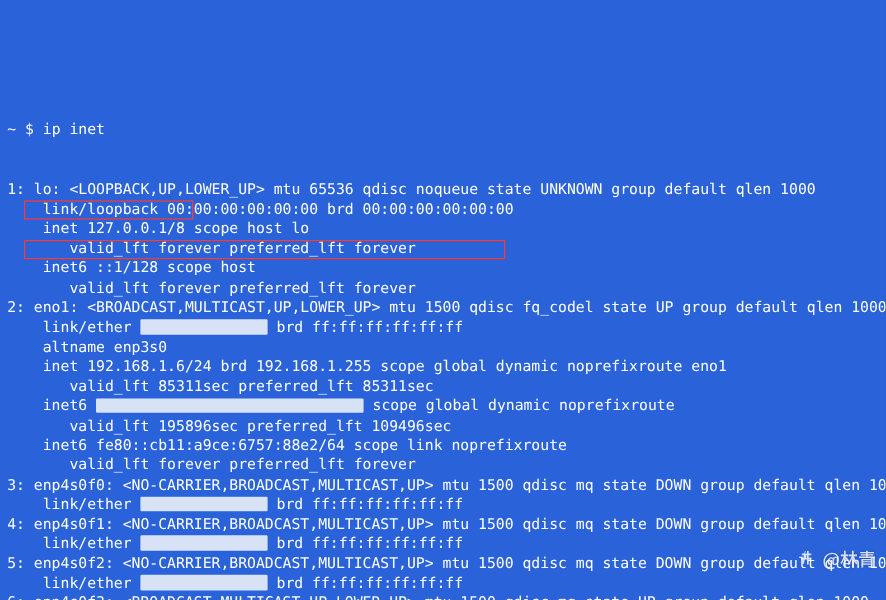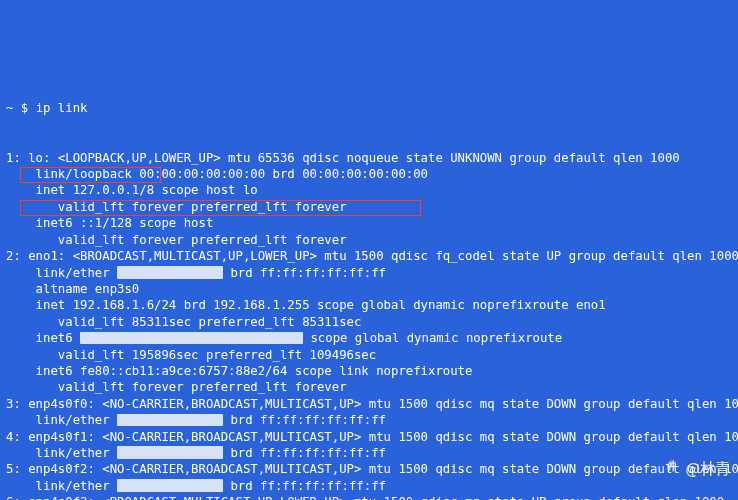--- a/index.html
+++ b/index.html
@@ -45,21 +45,21 @@
     text-shadow: 0 0 2px rgba(0,0,0,0.25);
   }
   .watermark svg { width: 17px; height: 17px; fill: rgba(255,255,255,0.82); }
 </style>
 </head>
 <body>
 
 
 
 <div id="terminal">
-  <div class="line"><span class="prompt-sym">~ $ </span><span>ip link</span></div>
+  <div class="line"><span class="prompt-sym">~ $ </span><span>ip inet</span></div>
   <div id="lines"><div class="line">1: lo: &lt;LOOPBACK,UP,LOWER_UP&gt; mtu 65536 qdisc noqueue state UNKNOWN group default qlen 1000</div><div class="line">    link/loopback 00:00:00:00:00:00 brd 00:00:00:00:00:00</div><div class="line">    inet 127.0.0.1/8 scope host lo</div><div class="line">       valid_lft forever preferred_lft forever</div><div class="line">    inet6 ::1/128 scope host</div><div class="line">       valid_lft forever preferred_lft forever</div><div class="line">2: eno1: &lt;BROADCAST,MULTICAST,UP,LOWER_UP&gt; mtu 1500 qdisc fq_codel state UP group default qlen 1000</div><div class="line">    link/ether <span class="redacted" style="width: 106px;"></span> brd ff:ff:ff:ff:ff:ff</div><div class="line">    altname enp3s0</div><div class="line">    inet 192.168.1.6/24 brd 192.168.1.255 scope global dynamic noprefixroute eno1</div><div class="line">       valid_lft 85311sec preferred_lft 85311sec</div><div class="line">    inet6 <span class="redacted" style="width: 223px;"></span> scope global dynamic noprefixroute</div><div class="line">       valid_lft 195896sec preferred_lft 109496sec</div><div class="line">    inet6 fe80::cb11:a9ce:6757:88e2/64 scope link noprefixroute</div><div class="line">       valid_lft forever preferred_lft forever</div><div class="line">3: enp4s0f0: &lt;NO-CARRIER,BROADCAST,MULTICAST,UP&gt; mtu 1500 qdisc mq state DOWN group default qlen 1000</div><div class="line">    link/ether <span class="redacted" style="width: 106px;"></span> brd ff:ff:ff:ff:ff:ff</div><div class="line">4: enp4s0f1: &lt;NO-CARRIER,BROADCAST,MULTICAST,UP&gt; mtu 1500 qdisc mq state DOWN group default qlen 1000</div><div class="line">    link/ether <span class="redacted" style="width: 106px;"></span> brd ff:ff:ff:ff:ff:ff</div><div class="line">5: enp4s0f2: &lt;NO-CARRIER,BROADCAST,MULTICAST,UP&gt; mtu 1500 qdisc mq state DOWN group default qlen 1000</div><div class="line">    link/ether <span class="redacted" style="width: 106px;"></span> brd ff:ff:ff:ff:ff:ff</div><div class="line">6: enp4s0f3: &lt;BROADCAST,MULTICAST,UP,LOWER_UP&gt; mtu 1500 qdisc mq state UP group default qlen 1000</div></div>
 </div>
 
 <div id="hl-container"><div class="hlbox" style="top: 167px; left: 20px; width: 141px; height: 16px;"></div><div class="hlbox" style="top: 200px; left: 20px; width: 401px; height: 16px;"></div></div>
 
 <div class="watermark">
   <span>
     <svg viewBox="0 0 24 24">
         <path d="M12.5 3h-3l-.7 3H6v2h2.4l-.6 3H5v2h2.4l-1 5h2l1-5H12v6h2v-6h3v-2h-3V8h3V6h-3V3h-2v3h-2.2l.7-3zm-1.1 5H12v3H10.8l.6-3z"></path>
       </svg>

